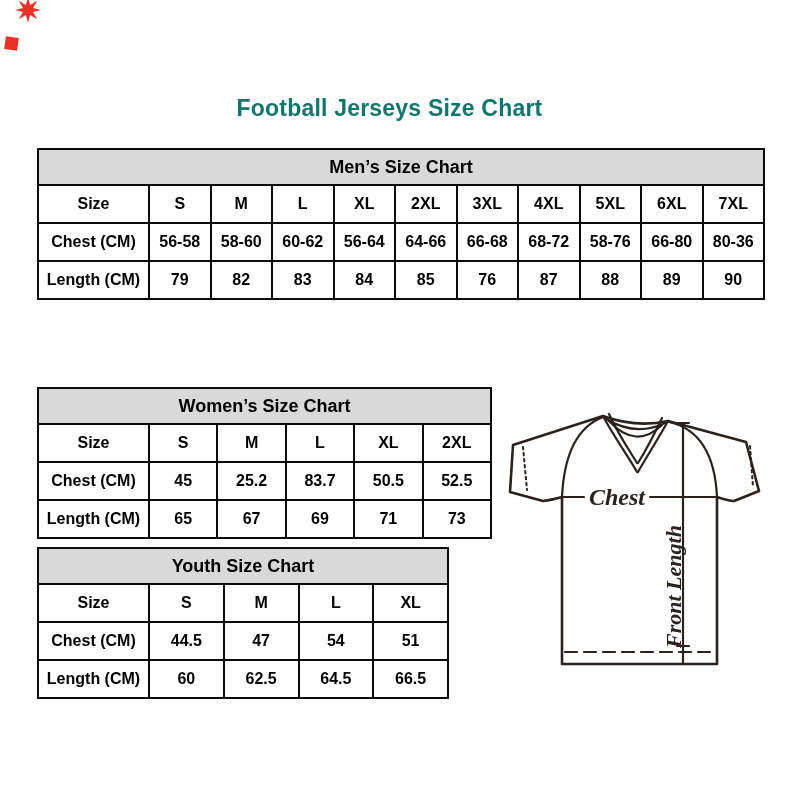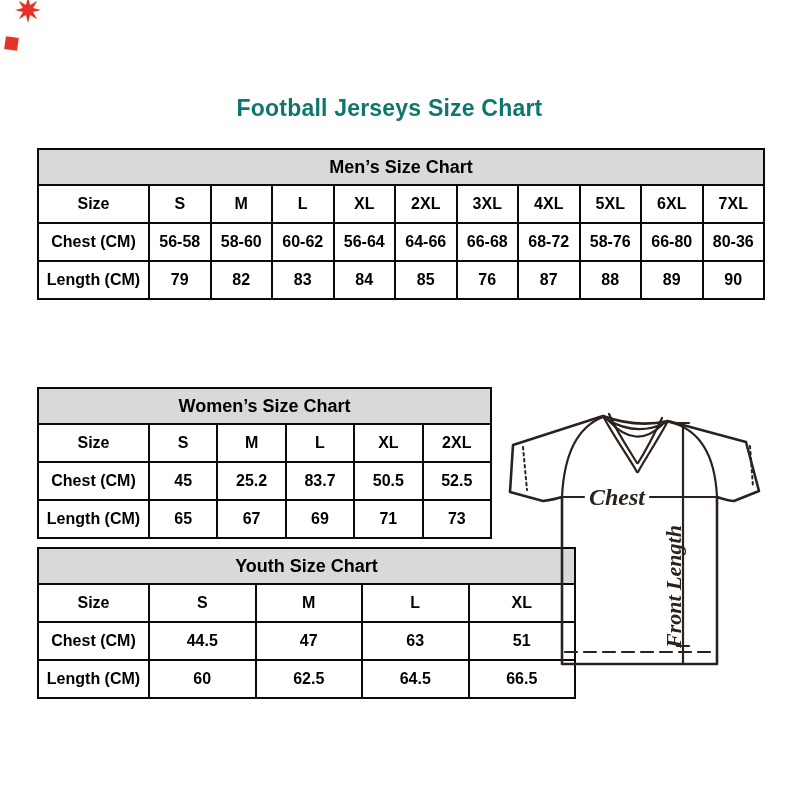--- a/index.html
+++ b/index.html
@@ -21,21 +21,21 @@
   }
   table.size-table td {
     border:2px solid #0a0a0a; text-align:center; vertical-align:middle;
     font-weight:700; color:#000; padding:0 2px; overflow:hidden;
     font-family:"Liberation Sans", sans-serif;
   }
   table.size-table td.tbl-title { background:#d9d9d9; font-size:18px; height:34px; }
   table.size-table td.data-cell { font-size:16px; height:36px; }
   #table-men   { left:37px; top:148px; width:728px; }
   #table-women { left:37px; top:367px; width:455px;margin-top:20px; }
-  #table-youth { left:37px; top:547px; width:539px; }
+  #table-youth { left:37px; top:547px; width:412px; }
   .jersey-svg { position:absolute; left:503px; top:401px; }
   .jersey-label {
     font-family:"Liberation Serif", serif;
     font-weight:700; font-style:italic;
   }
 </style>
 </head>
 <body>
 
 <div class="page">
@@ -161,21 +161,21 @@
           <td class="data-cell">Size</td>
           <td class="data-cell">S</td>
           <td class="data-cell">M</td>
           <td class="data-cell">L</td>
           <td class="data-cell">XL</td>
         </tr>
         <tr>
           <td class="data-cell">Chest (CM)</td>
           <td class="data-cell">44.5</td>
           <td class="data-cell">47</td>
-          <td class="data-cell">63</td>
+          <td class="data-cell">54</td>
           <td class="data-cell">51</td>
         </tr>
         <tr>
           <td class="data-cell">Length (CM)</td>
           <td class="data-cell">60</td>
           <td class="data-cell">62.5</td>
           <td class="data-cell">64.5</td>
           <td class="data-cell">66.5</td>
         </tr>
       </tbody>

